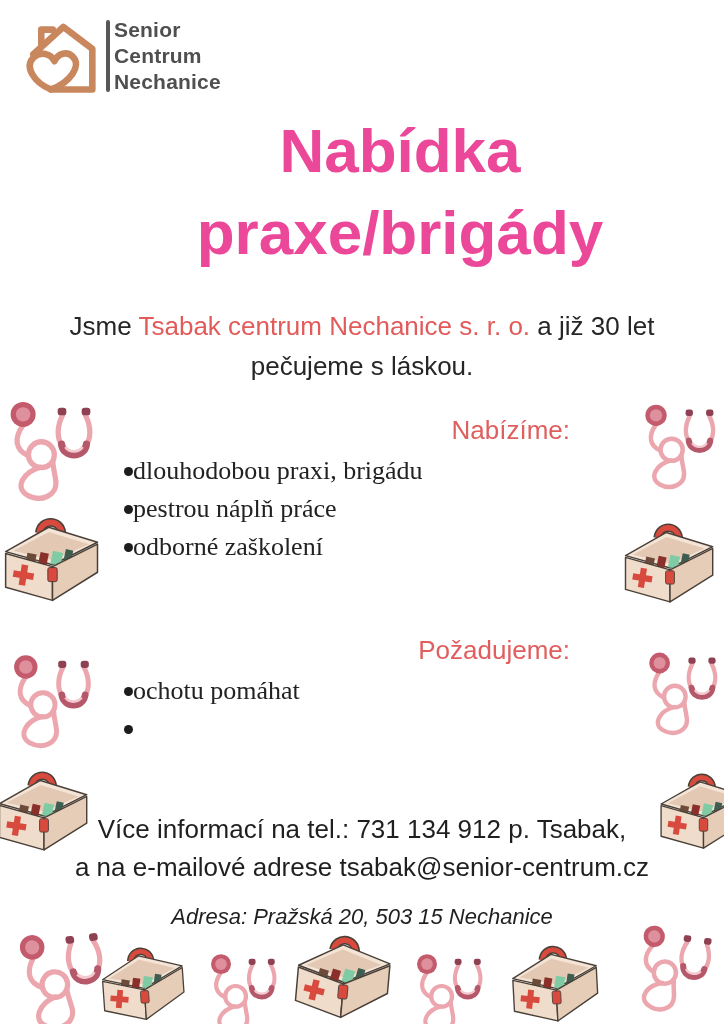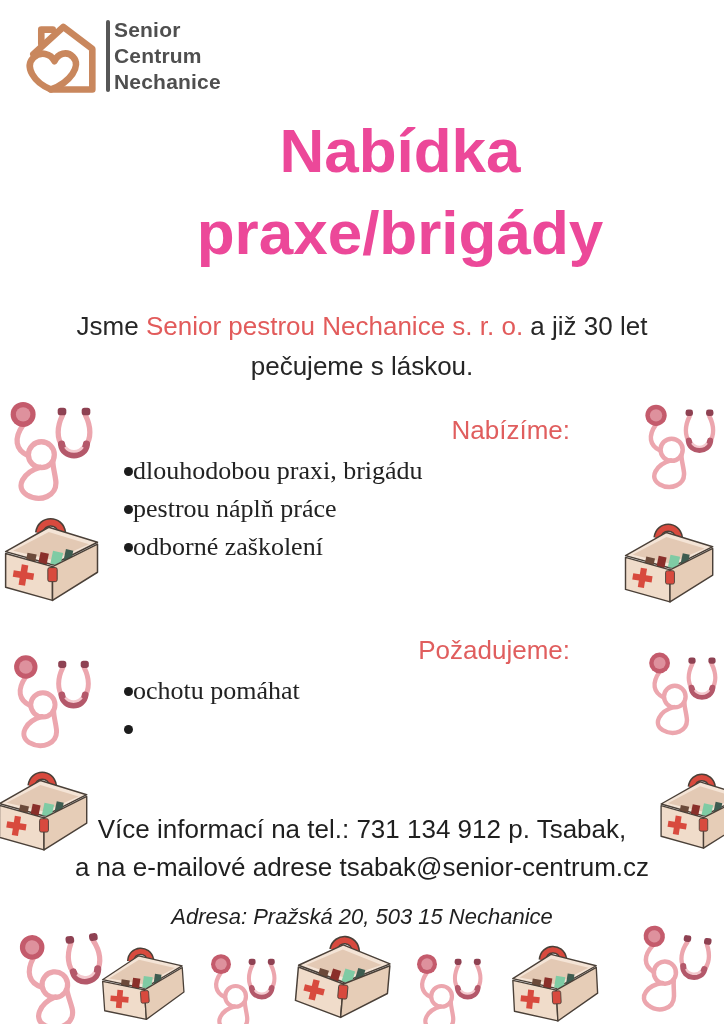--- a/index.html
+++ b/index.html
@@ -106,21 +106,21 @@
     <div>Centrum</div>
     <div>Nechanice</div>
   </div>
 </div>
 
 <div class="abs title">
   <div>Nabídka</div>
   <div>praxe/brigády</div>
 </div>
 
-<div class="abs intro"><span>Jsme </span><span class="hl">Senior pestrou Nechanice s. r. o.</span><span> a již 30 let pečujeme s láskou.</span></div>
+<div class="abs intro"><span>Jsme </span><span class="hl">Tsabak centrum Nechanice s. r. o.</span><span> a již 30 let pečujeme s láskou.</span></div>
 
 <div class="abs section section-offer">
   <h2>Nabízíme:</h2>
   <ul>
     <li>
         <span class="dot"></span>
         <span>dlouhodobou praxi, brigádu</span>
       </li>
     <li>
         <span class="dot"></span>

